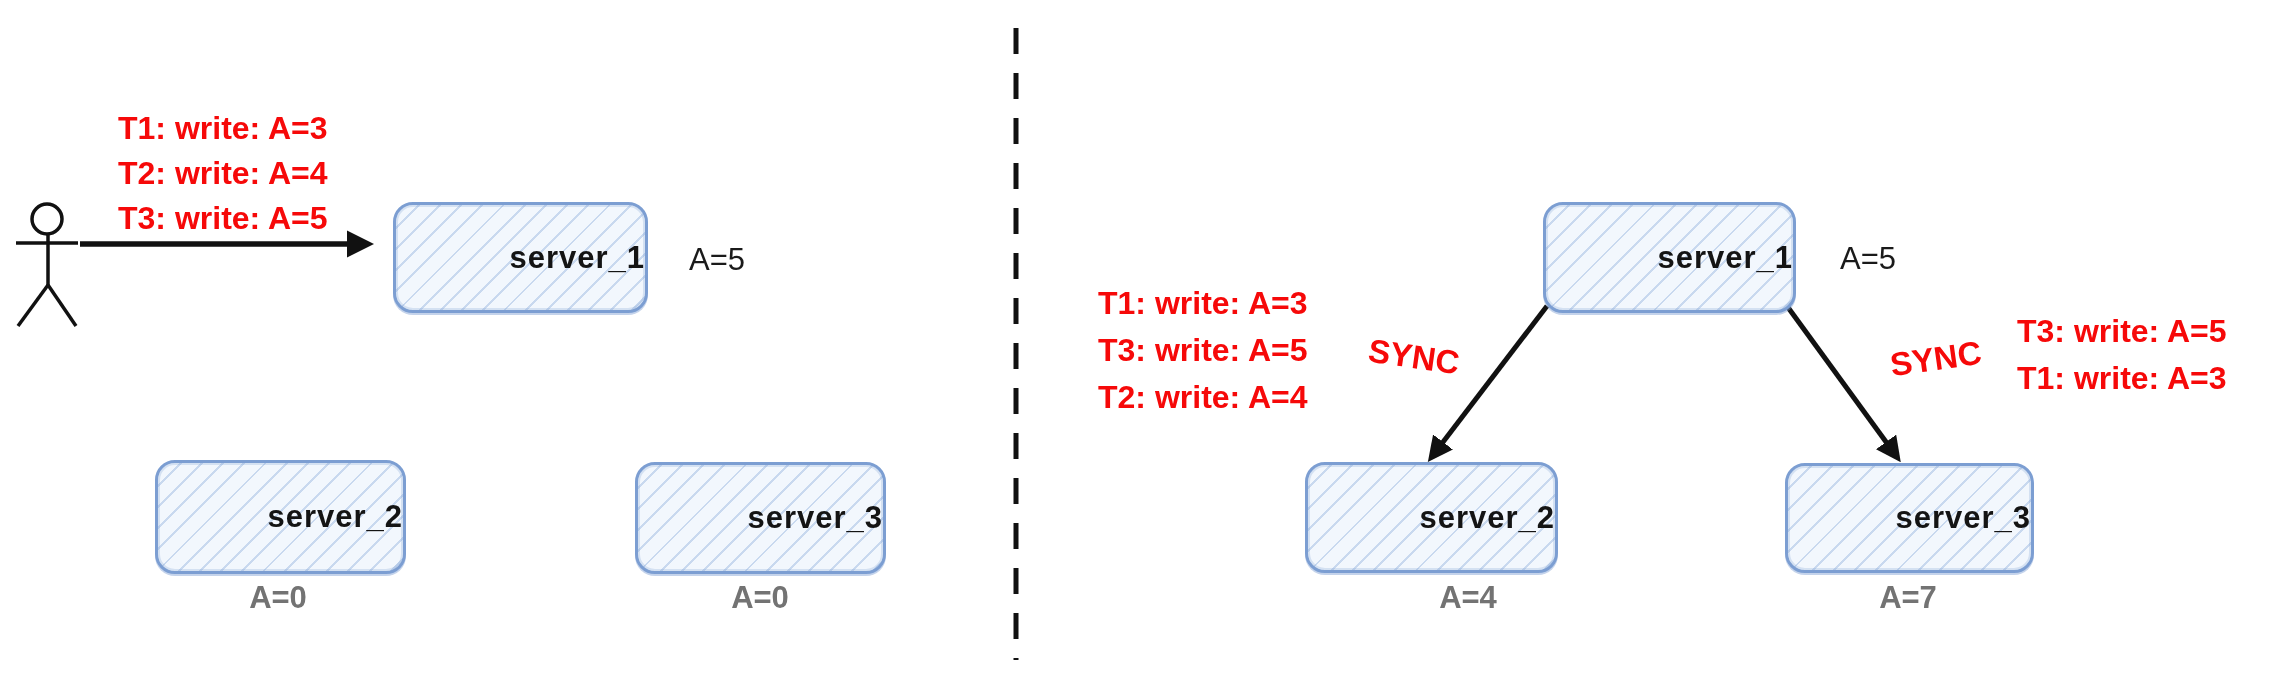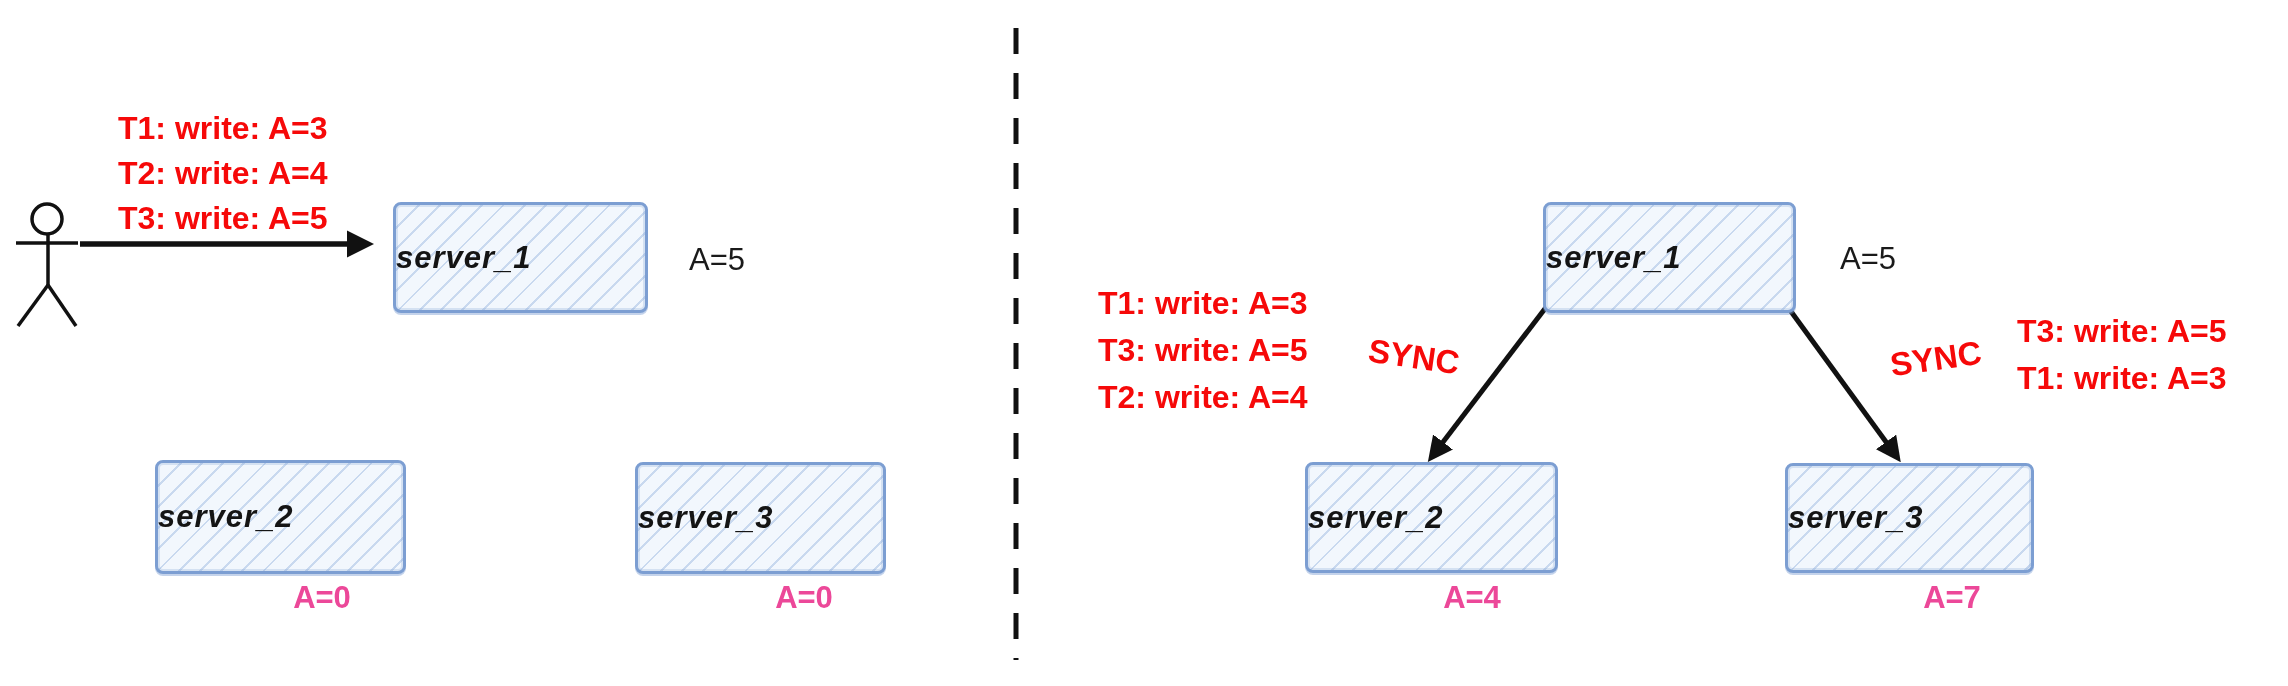--- a/index.html
+++ b/index.html
@@ -4,34 +4,34 @@
 <style>
   html,body{margin:0;padding:0;background:#ffffff;}
   #stage{
     position:relative;width:2288px;height:686px;background:#ffffff;overflow:hidden;
     font-family:"Liberation Sans",sans-serif;
   }
   #strokes{position:absolute;left:0;top:0;}
   .server-box{
     position:absolute;
     border:3px solid #7c9ed2;
-    border-radius:8px;
+    border-radius:20px;
     background-color:#f2f7fd;
     background-image:repeating-linear-gradient(135deg, rgba(150,180,222,0.45) 0px, rgba(150,180,222,0.45) 2px, transparent 2px, transparent 15px);
     box-shadow:inset 0 0 0 2px rgba(124,158,210,0.25), 0 2px 0 rgba(124,158,210,0.45);
-    display:flex;align-items:center;justify-content:flex-start;font-style:italic;
+    display:flex;align-items:center;justify-content:flex-end;
   }
   .server-label{
     font-weight:bold;font-size:31px;color:#141414;letter-spacing:1px;
   }
   .value-label{
     position:absolute;font-size:31px;font-weight:bold;white-space:nowrap;transform:translate(-50%,-50%);
   }
   .value-black{color:#1a1a1a;font-weight:normal;}
-  .value-red{color:#ec4899;margin-left:44px;}
+  .value-red{color:#737373;}
   .writes{
     position:absolute;color:#f60909;font-weight:bold;font-size:32px;white-space:nowrap;
   }
   .writes div{height:45px;line-height:45px;}
   .writes.rp div{height:47px;line-height:47px;}
   .sync-label{
     position:absolute;color:#f60909;font-weight:bold;font-size:33px;white-space:nowrap;
     transform-origin:center;
   }
 </style>
@@ -101,20 +101,20 @@
   </div>
 
   <div class="server-box" style="left:1543px;top:202px;width:247px;height:105px;">
     <span class="server-label">server_1</span>
   </div>
   <div class="value-label value-black" style="left:1868px;top:259px;">A=5</div>
 
   <div class="server-box" style="left:1305px;top:462px;width:247px;height:105px;">
     <span class="server-label">server_2</span>
   </div>
-  <div class="value-label value-red" style="left:1428px;top:598px;">A=4</div>
+  <div class="value-label value-red" style="left:1468px;top:598px;">A=4</div>
 
   <div class="server-box" style="left:1785px;top:463px;width:243px;height:104px;">
     <span class="server-label">server_3</span>
   </div>
   <div class="value-label value-red" style="left:1908px;top:598px;">A=7</div>
 
 </div>
 
 </body></html>

